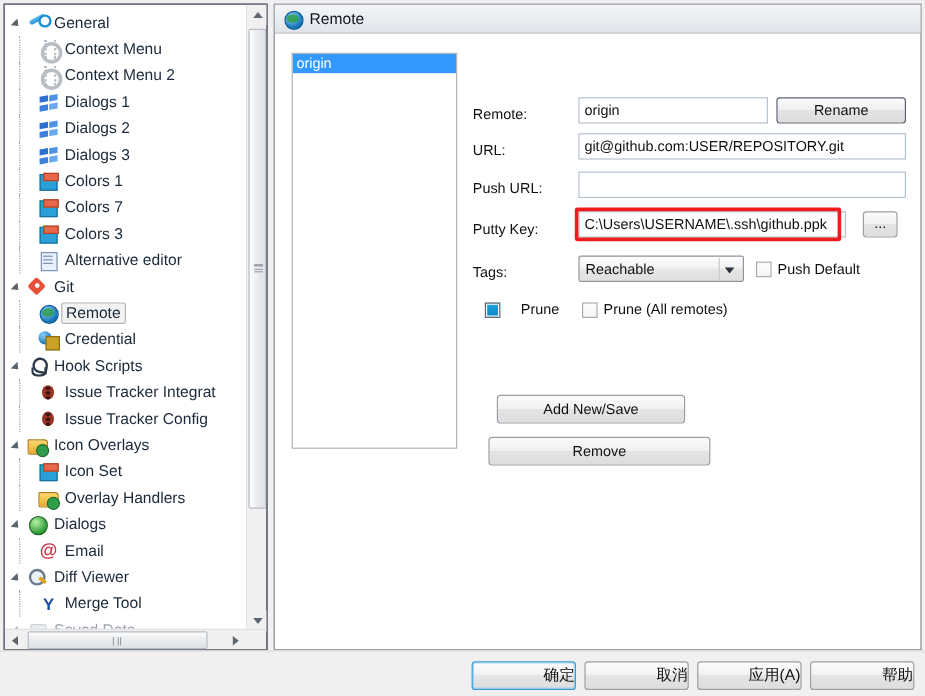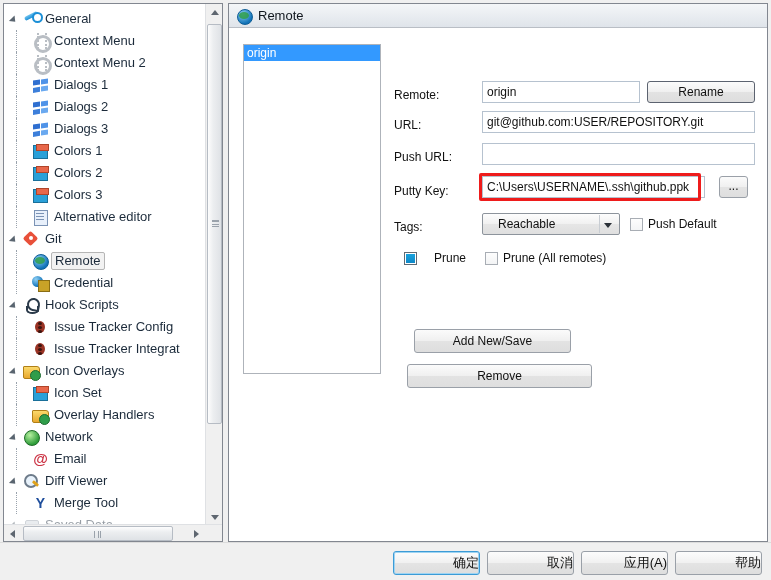--- a/index.html
+++ b/index.html
@@ -235,21 +235,21 @@
   }
   .btn.strong { border-color: #5c6370; }
   .dropdown {
     position: absolute;
     height: 22px;
     background: linear-gradient(#fdfdfd,#f1f1f1 48%,#e6e6e6 50%,#dfdfdf);
     border: 1px solid #8d949c;
     border-radius: 2px;
     font-size: 12px;
     line-height: 20px;
-    padding-left: 15px;
+    padding-left: 5px;
     color: #111;
   }
   .dropdown .dd-arrow {
     position: absolute; right: 7px; top: 9px;
     width: 0; height: 0;
     border-left: 4px solid transparent;
     border-right: 4px solid transparent;
     border-top: 5px solid #2b3138;
   }
   .dropdown .dd-sep {
@@ -347,21 +347,21 @@
             <span class="tlabel">Dialogs 3</span>
           </div>
           <div class="tree-row lvl1">
             <span class="vline"></span>
             <span class="ticon ic-colors"></span>
             <span class="tlabel">Colors 1</span>
           </div>
           <div class="tree-row lvl1">
             <span class="vline"></span>
             <span class="ticon ic-colors"></span>
-            <span class="tlabel">Colors 2</span>
+            <span class="tlabel">Colors 7</span>
           </div>
           <div class="tree-row lvl1">
             <span class="vline"></span>
             <span class="ticon ic-colors"></span>
             <span class="tlabel">Colors 3</span>
           </div>
           <div class="tree-row lvl1">
             <span class="vline"></span>
             <span class="ticon ic-note"></span>
             <span class="tlabel">Alternative editor</span>
@@ -382,46 +382,46 @@
             <span class="tlabel">Credential</span>
           </div>
           <div class="tree-row lvl0">
             <span class="expander"></span>
             <span class="ticon ic-hook"></span>
             <span class="tlabel">Hook Scripts</span>
           </div>
           <div class="tree-row lvl1">
             <span class="vline"></span>
             <span class="ticon ic-bug"></span>
+            <span class="tlabel">Issue Tracker Integrat</span>
+          </div>
+          <div class="tree-row lvl1">
+            <span class="vline"></span>
+            <span class="ticon ic-bug"></span>
             <span class="tlabel">Issue Tracker Config</span>
-          </div>
-          <div class="tree-row lvl1">
-            <span class="vline"></span>
-            <span class="ticon ic-bug"></span>
-            <span class="tlabel">Issue Tracker Integrat</span>
           </div>
           <div class="tree-row lvl0">
             <span class="expander"></span>
             <span class="ticon ic-folder"></span>
             <span class="tlabel">Icon Overlays</span>
           </div>
           <div class="tree-row lvl1">
             <span class="vline"></span>
             <span class="ticon ic-iconset"></span>
             <span class="tlabel">Icon Set</span>
           </div>
           <div class="tree-row lvl1">
             <span class="vline"></span>
             <span class="ticon ic-folder"></span>
             <span class="tlabel">Overlay Handlers</span>
           </div>
           <div class="tree-row lvl0">
             <span class="expander"></span>
             <span class="ticon ic-greenball"></span>
-            <span class="tlabel">Network</span>
+            <span class="tlabel">Dialogs</span>
           </div>
           <div class="tree-row lvl1">
             <span class="vline"></span>
             <span class="ticon ic-at">@</span>
             <span class="tlabel">Email</span>
           </div>
           <div class="tree-row lvl0">
             <span class="expander"></span>
             <span class="ticon ic-diff"></span>
             <span class="tlabel">Diff Viewer</span>

